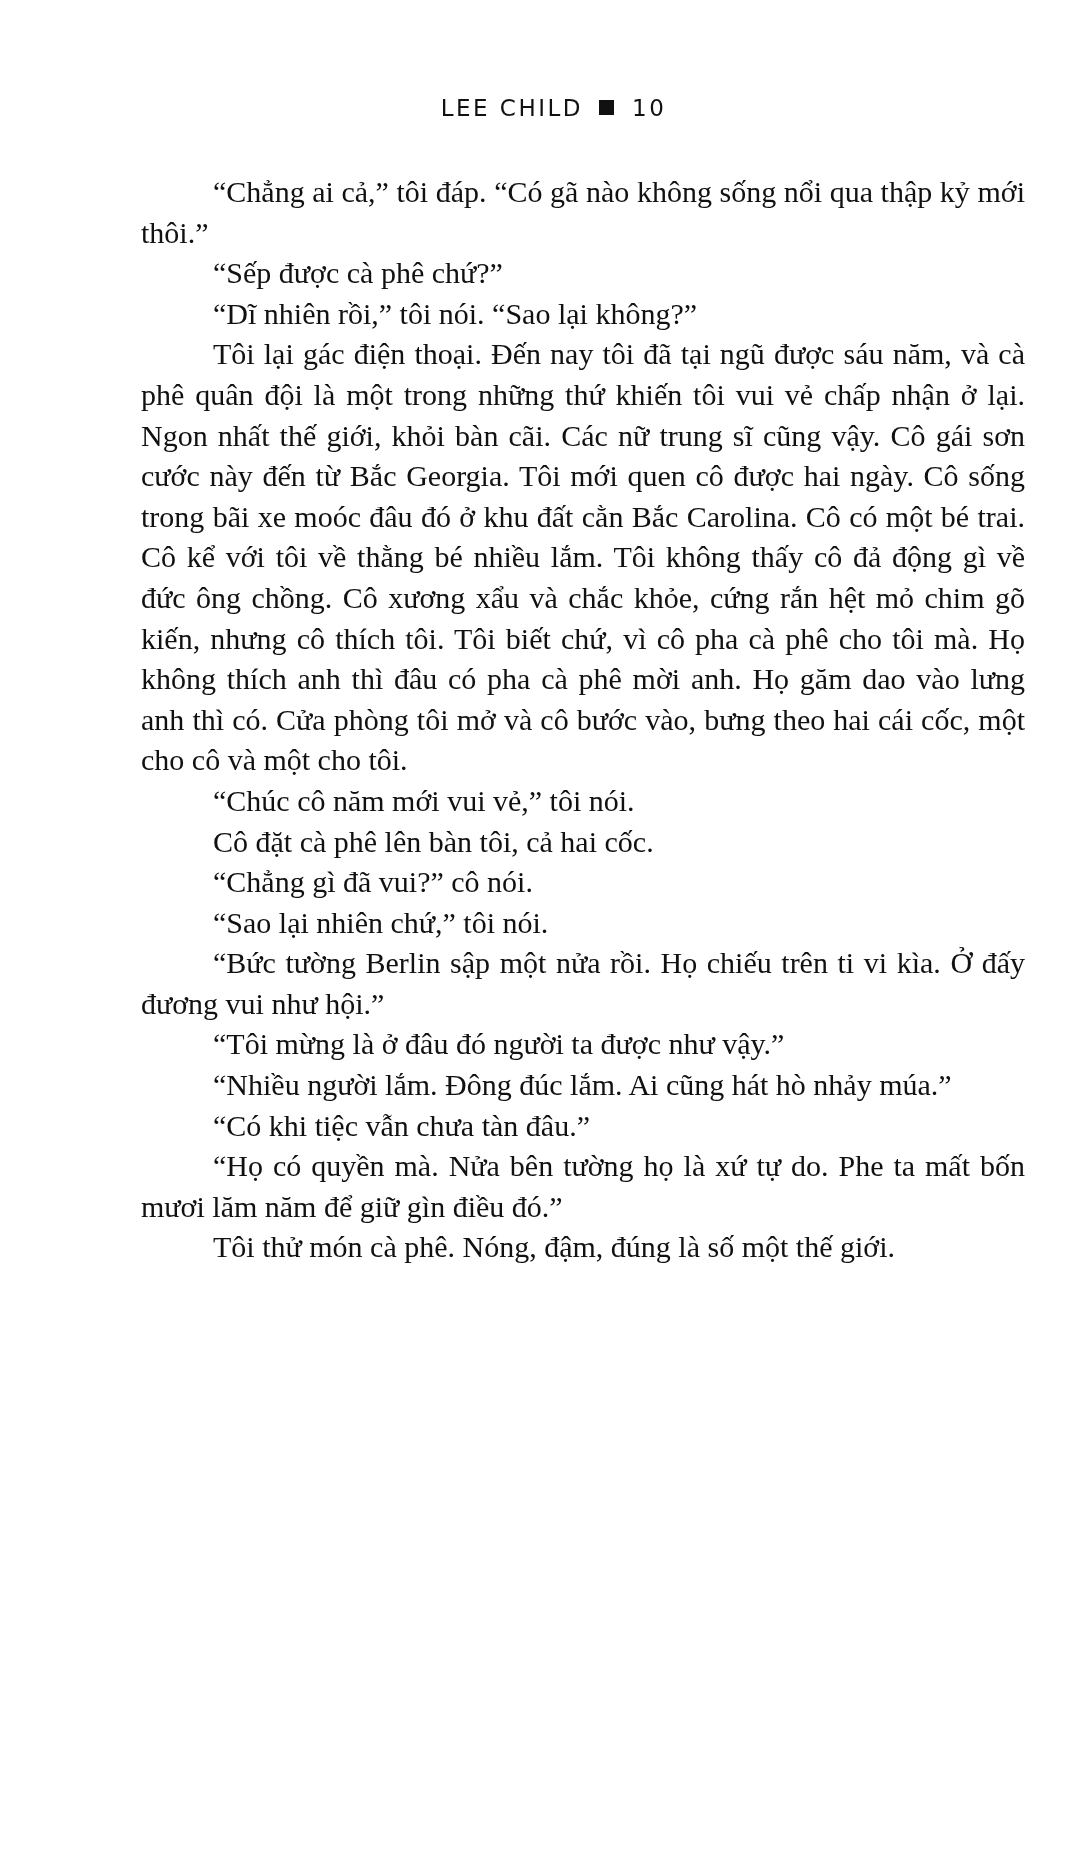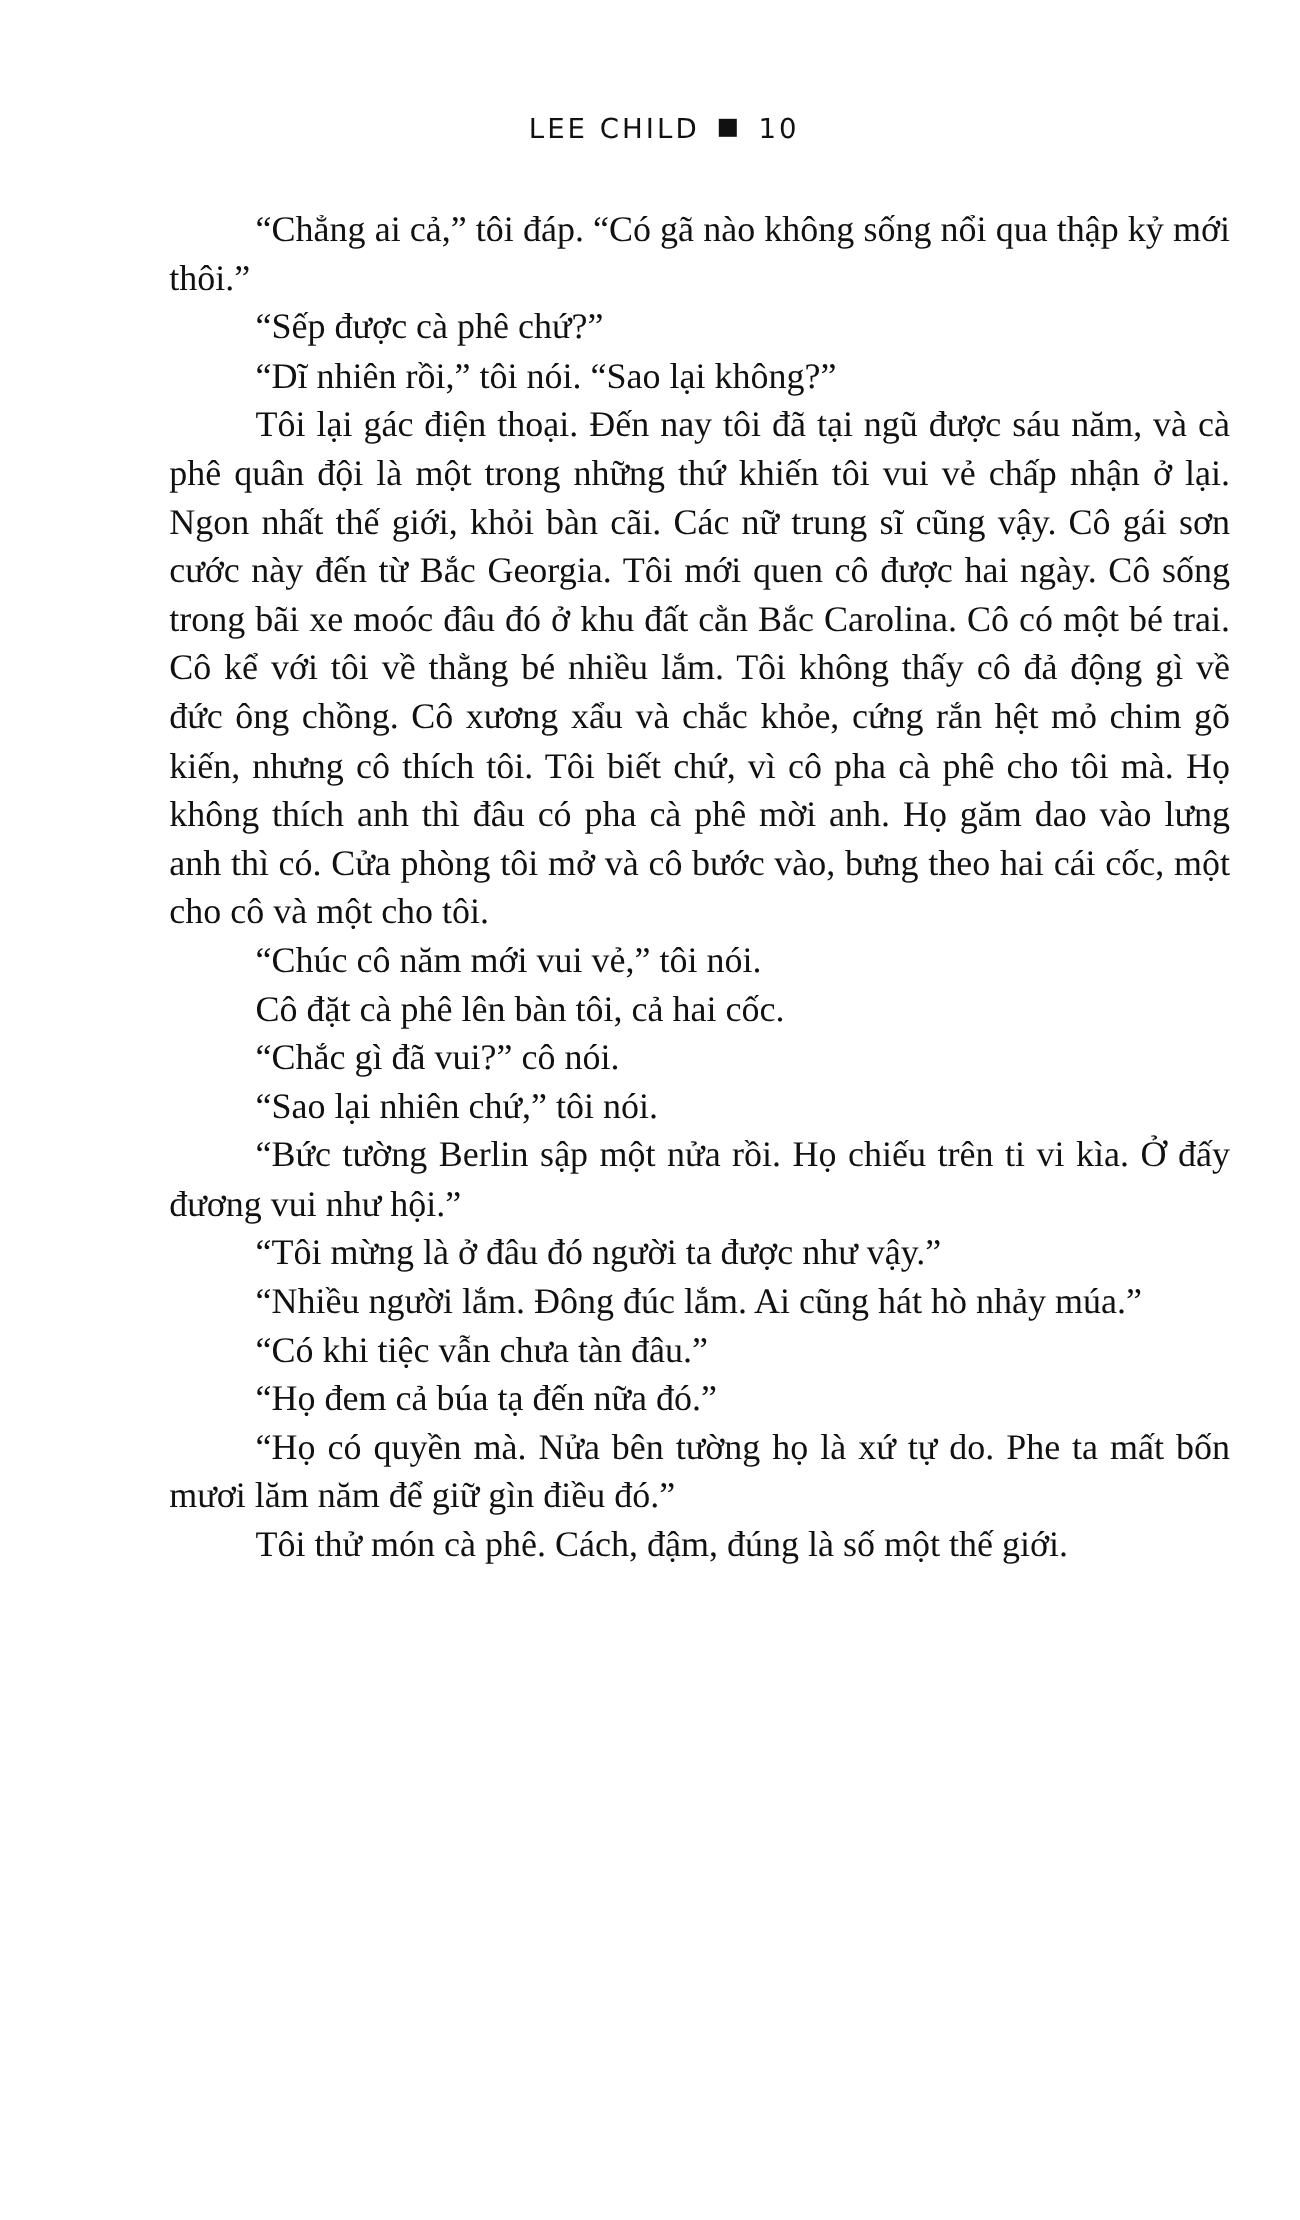--- a/index.html
+++ b/index.html
@@ -68,23 +68,22 @@
     <span>LEE CHILD</span><span class="sep"></span><span>10</span>
   </div>
 
   <div class="body-text">
     <p class="para">“Chẳng ai cả,” tôi đáp. “Có gã nào không sống nổi qua thập kỷ mới thôi.”</p>
     <p class="para">“Sếp được cà phê chứ?”</p>
     <p class="para">“Dĩ nhiên rồi,” tôi nói. “Sao lại không?”</p>
     <p class="para">Tôi lại gác điện thoại. Đến nay tôi đã tại ngũ được sáu năm, và cà phê quân đội là một trong những thứ khiến tôi vui vẻ chấp nhận ở lại. Ngon nhất thế giới, khỏi bàn cãi. Các nữ trung sĩ cũng vậy. Cô gái sơn cước này đến từ Bắc Georgia. Tôi mới quen cô được hai ngày. Cô sống trong bãi xe moóc đâu đó ở khu đất cằn Bắc Carolina. Cô có một bé trai. Cô kể với tôi về thằng bé nhiều lắm. Tôi không thấy cô đả động gì về đức ông chồng. Cô xương xẩu và chắc khỏe, cứng rắn hệt mỏ chim gõ kiến, nhưng cô thích tôi. Tôi biết chứ, vì cô pha cà phê cho tôi mà. Họ không thích anh thì đâu có pha cà phê mời anh. Họ găm dao vào lưng anh thì có. Cửa phòng tôi mở và cô bước vào, bưng theo hai cái cốc, một cho cô và một cho tôi.</p>
     <p class="para">“Chúc cô năm mới vui vẻ,” tôi nói.</p>
     <p class="para">Cô đặt cà phê lên bàn tôi, cả hai cốc.</p>
-    <p class="para">“Chắc gì đã vui?” cô nói.</p>
+    <p class="para">“Chẳng gì đã vui?” cô nói.</p>
     <p class="para">“Sao lại nhiên chứ,” tôi nói.</p>
     <p class="para">“Bức tường Berlin sập một nửa rồi. Họ chiếu trên ti vi kìa. Ở đấy đương vui như hội.”</p>
     <p class="para">“Tôi mừng là ở đâu đó người ta được như vậy.”</p>
     <p class="para">“Nhiều người lắm. Đông đúc lắm. Ai cũng hát hò nhảy múa.”</p>
     <p class="para">“Có khi tiệc vẫn chưa tàn đâu.”</p>
-    <p class="para">“Họ đem cả búa tạ đến nữa đó.”</p>
     <p class="para">“Họ có quyền mà. Nửa bên tường họ là xứ tự do. Phe ta mất bốn mươi lăm năm để giữ gìn điều đó.”</p>
-    <p class="para">Tôi thử món cà phê. Cách, đậm, đúng là số một thế giới.</p>
+    <p class="para">Tôi thử món cà phê. Nóng, đậm, đúng là số một thế giới.</p>
   </div>
 </div>
 
 </body></html>

